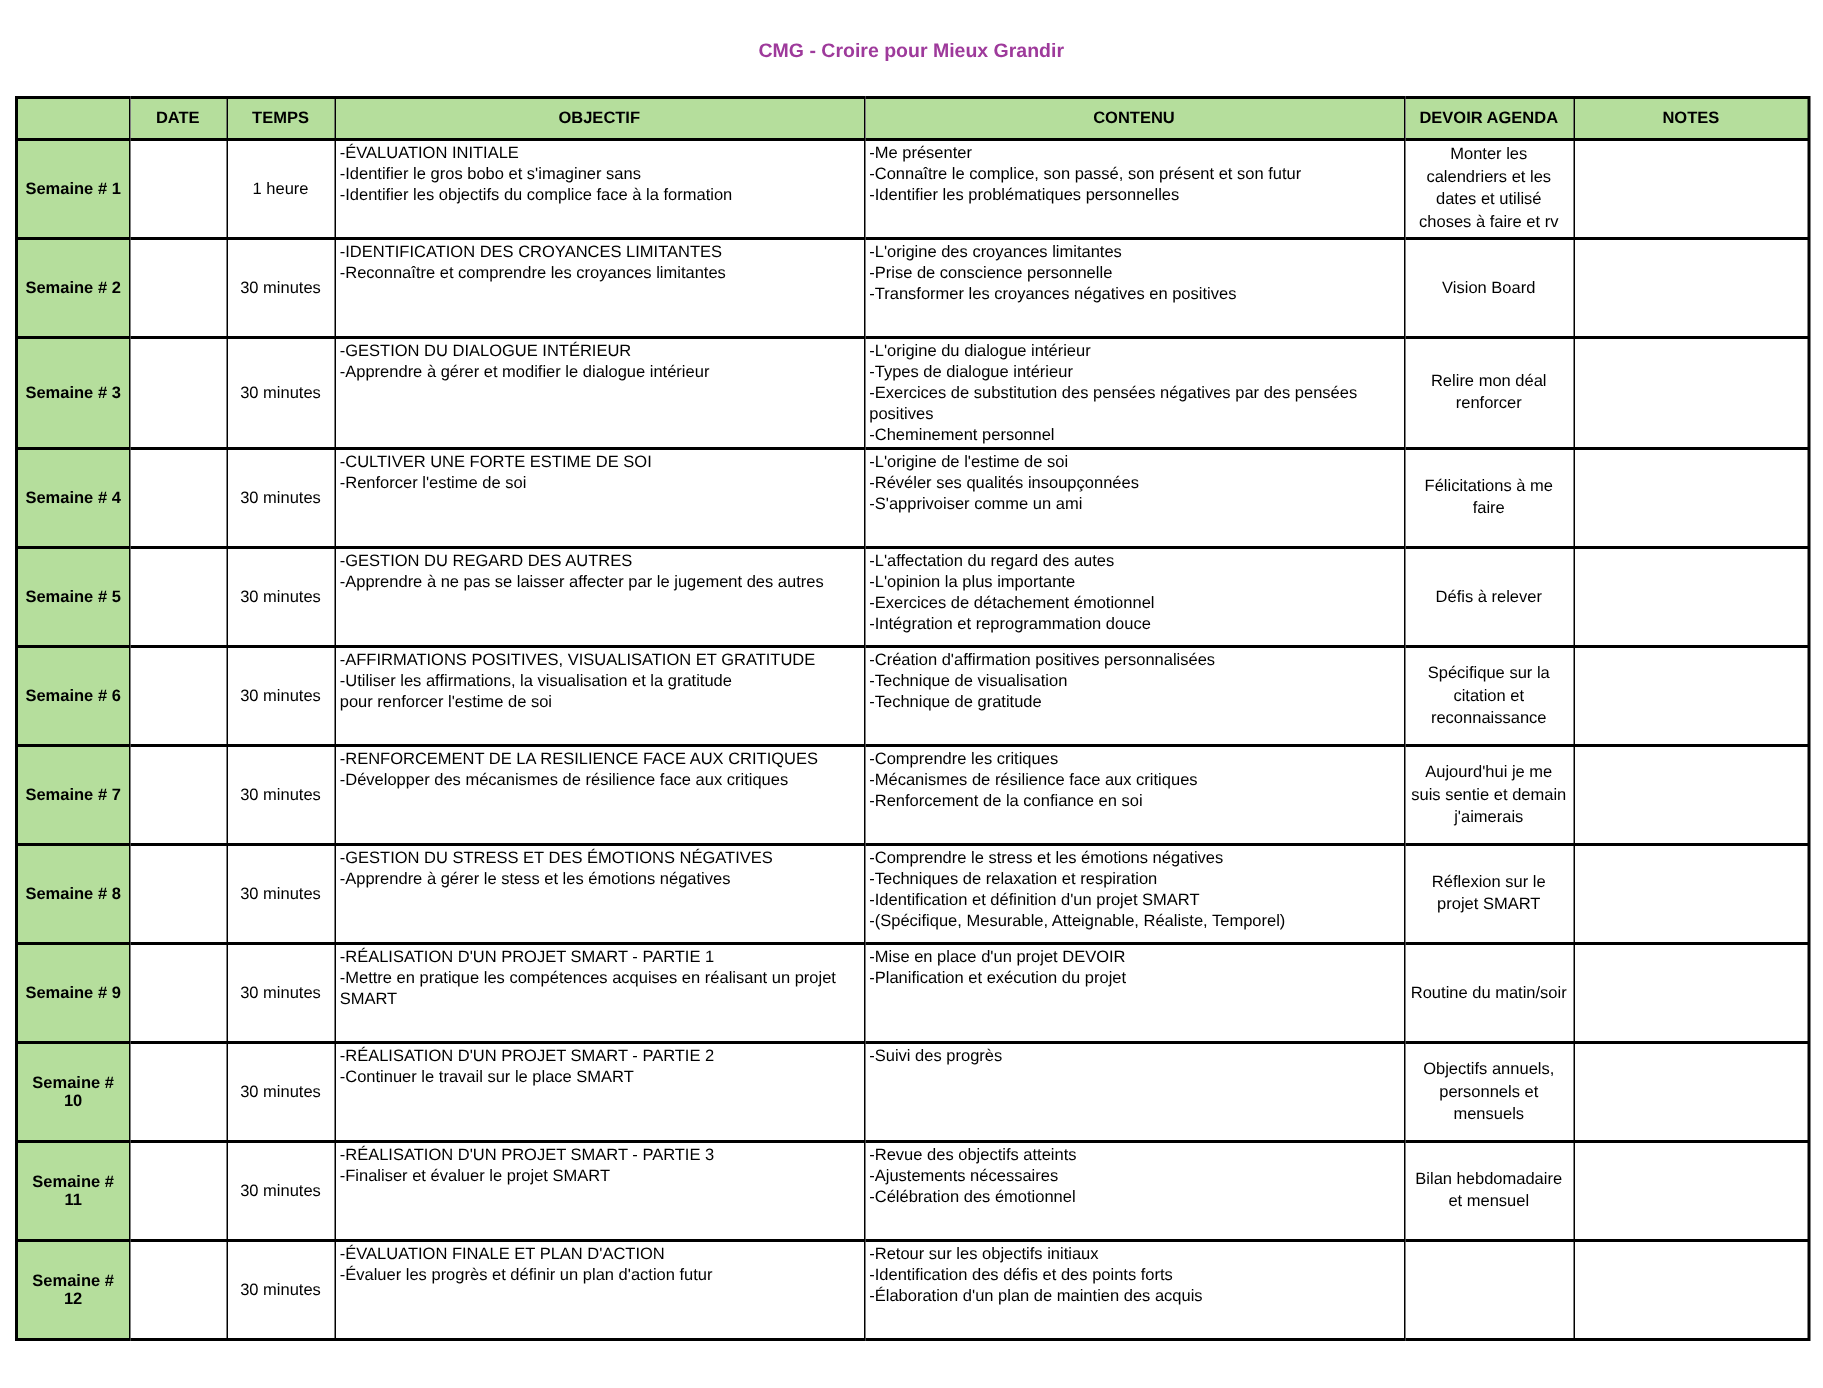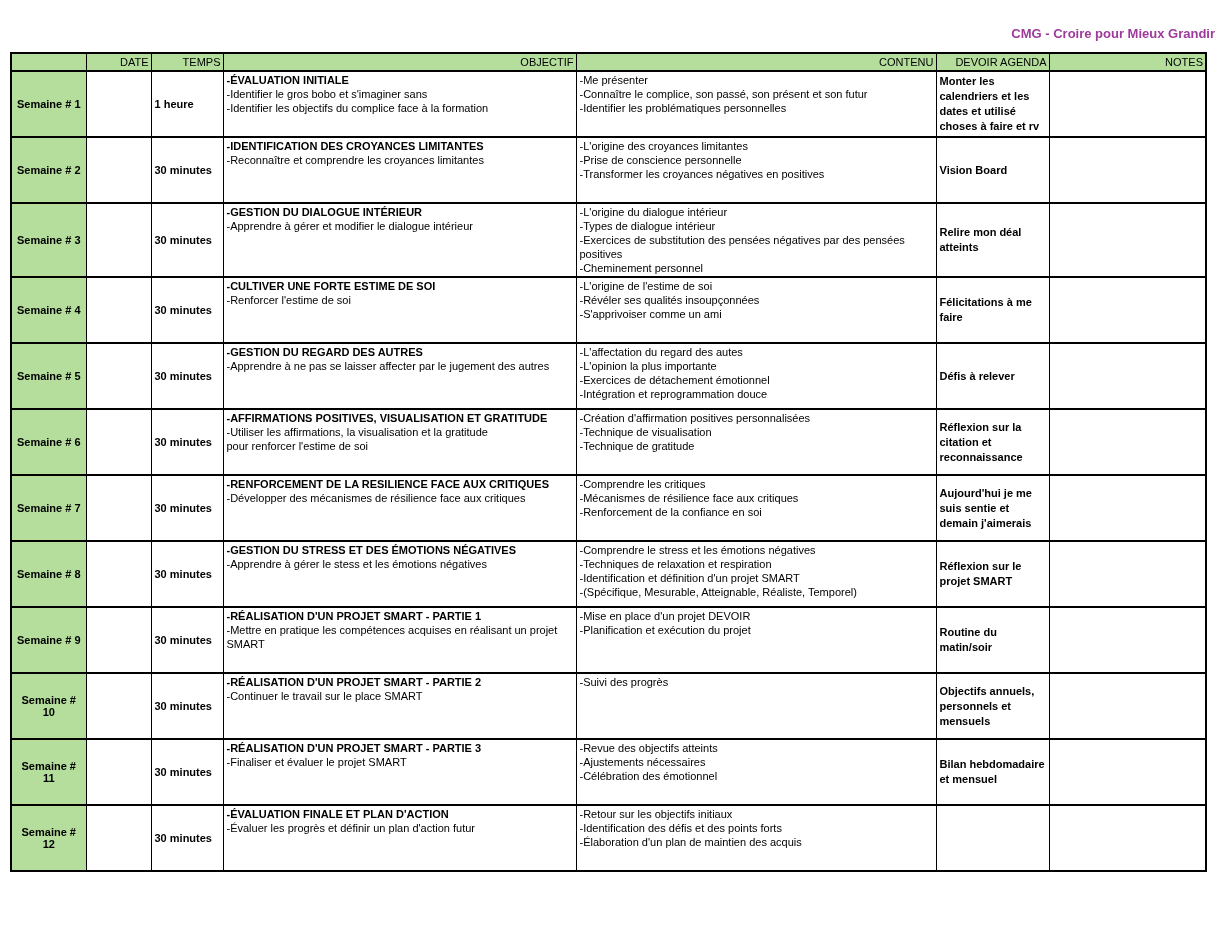--- a/index.html
+++ b/index.html
@@ -5,21 +5,21 @@
   :root { --green:#b5de9c; --title:#9e3a9b; --border:#000; }
   * { box-sizing: border-box; }
   body {
     margin: 0;
     width: 1215px;
     height: 925px;
     background: #fff;
     font-family: "Liberation Sans", sans-serif;
     color: #000;
   }
-  .title-block { text-align: right; padding-top: 26px; padding-bottom: 10px; border-radius: 28px; }
+  .title-block { text-align: center; padding-top: 26px; padding-bottom: 22px; border-radius: 28px; }
   .title-line {
     font-size: 13px;
     font-weight: bold;
     color: var(--title);
     line-height: 16px;
   }
   table.schedule {
     border-collapse: collapse;
     table-layout: fixed;
     width: 1195px;
@@ -29,39 +29,39 @@
   .schedule th, .schedule td {
     border: 1px solid var(--border);
     border-top-width: 2px;
     border-bottom-width: 2px;
     font-size: 11px;
     padding: 1px 3px;
     overflow: hidden;
   }
   .schedule th {
     background: var(--green);
-    font-weight: normal;
-    height: 18px;
+    font-weight: bold;
+    height: 28px;
     padding: 0 2px;
-    text-align: right;
+    text-align: center;
   }
   .schedule td { height: 66px; vertical-align: top; }
   td.week-cell {
     background: var(--green);
     font-weight: bold;
     text-align: center;
     vertical-align: middle;
   }
   td.temps-cell, td.devoir-cell {
+    text-align: center;
     vertical-align: middle;
     line-height: 15px;
-    font-weight: bold;
   }
   .line { line-height: 14px; white-space: normal; }
-  .line.first { font-weight: bold; }
+  .line.first { font-weight: normal; }
 </style>
 </head>
 <body>
 
 <div class="title-block">
   <div class="title-line">CMG - Croire pour Mieux Grandir</div>
 </div>
 
 <table class="schedule">
   <colgroup>
@@ -127,21 +127,21 @@
     <td class="objectif-cell">
           <div class="line first">-GESTION DU DIALOGUE INTÉRIEUR</div>
           <div class="line">-Apprendre à gérer et modifier le dialogue intérieur</div>
         </td>
     <td class="contenu-cell">
           <div class="line">-L'origine du dialogue intérieur</div>
           <div class="line">-Types de dialogue intérieur</div>
           <div class="line">-Exercices de substitution des pensées négatives par des pensées positives</div>
           <div class="line">-Cheminement personnel</div>
         </td>
-    <td class="devoir-cell">Relire mon déal atteints</td>
+    <td class="devoir-cell">Relire mon déal renforcer</td>
     <td class="notes-cell"></td>
   </tr>
 
   <tr>
     <td class="week-cell">Semaine # 4</td>
     <td class="date-cell"></td>
     <td class="temps-cell">30 minutes</td>
     <td class="objectif-cell">
           <div class="line first">-CULTIVER UNE FORTE ESTIME DE SOI</div>
           <div class="line">-Renforcer l'estime de soi</div>
@@ -180,21 +180,21 @@
     <td class="objectif-cell">
           <div class="line first">-AFFIRMATIONS POSITIVES, VISUALISATION ET GRATITUDE</div>
           <div class="line">-Utiliser les affirmations, la visualisation et la gratitude</div>
           <div class="line"> pour renforcer l'estime de soi</div>
         </td>
     <td class="contenu-cell">
           <div class="line">-Création d'affirmation positives personnalisées</div>
           <div class="line">-Technique de visualisation</div>
           <div class="line">-Technique de gratitude</div>
         </td>
-    <td class="devoir-cell">Réflexion sur la citation et reconnaissance</td>
+    <td class="devoir-cell">Spécifique sur la citation et reconnaissance</td>
     <td class="notes-cell"></td>
   </tr>
 
   <tr>
     <td class="week-cell">Semaine # 7</td>
     <td class="date-cell"></td>
     <td class="temps-cell">30 minutes</td>
     <td class="objectif-cell">
           <div class="line first">-RENFORCEMENT DE LA RESILIENCE FACE AUX CRITIQUES</div>
           <div class="line">-Développer des mécanismes de résilience face aux critiques</div>

